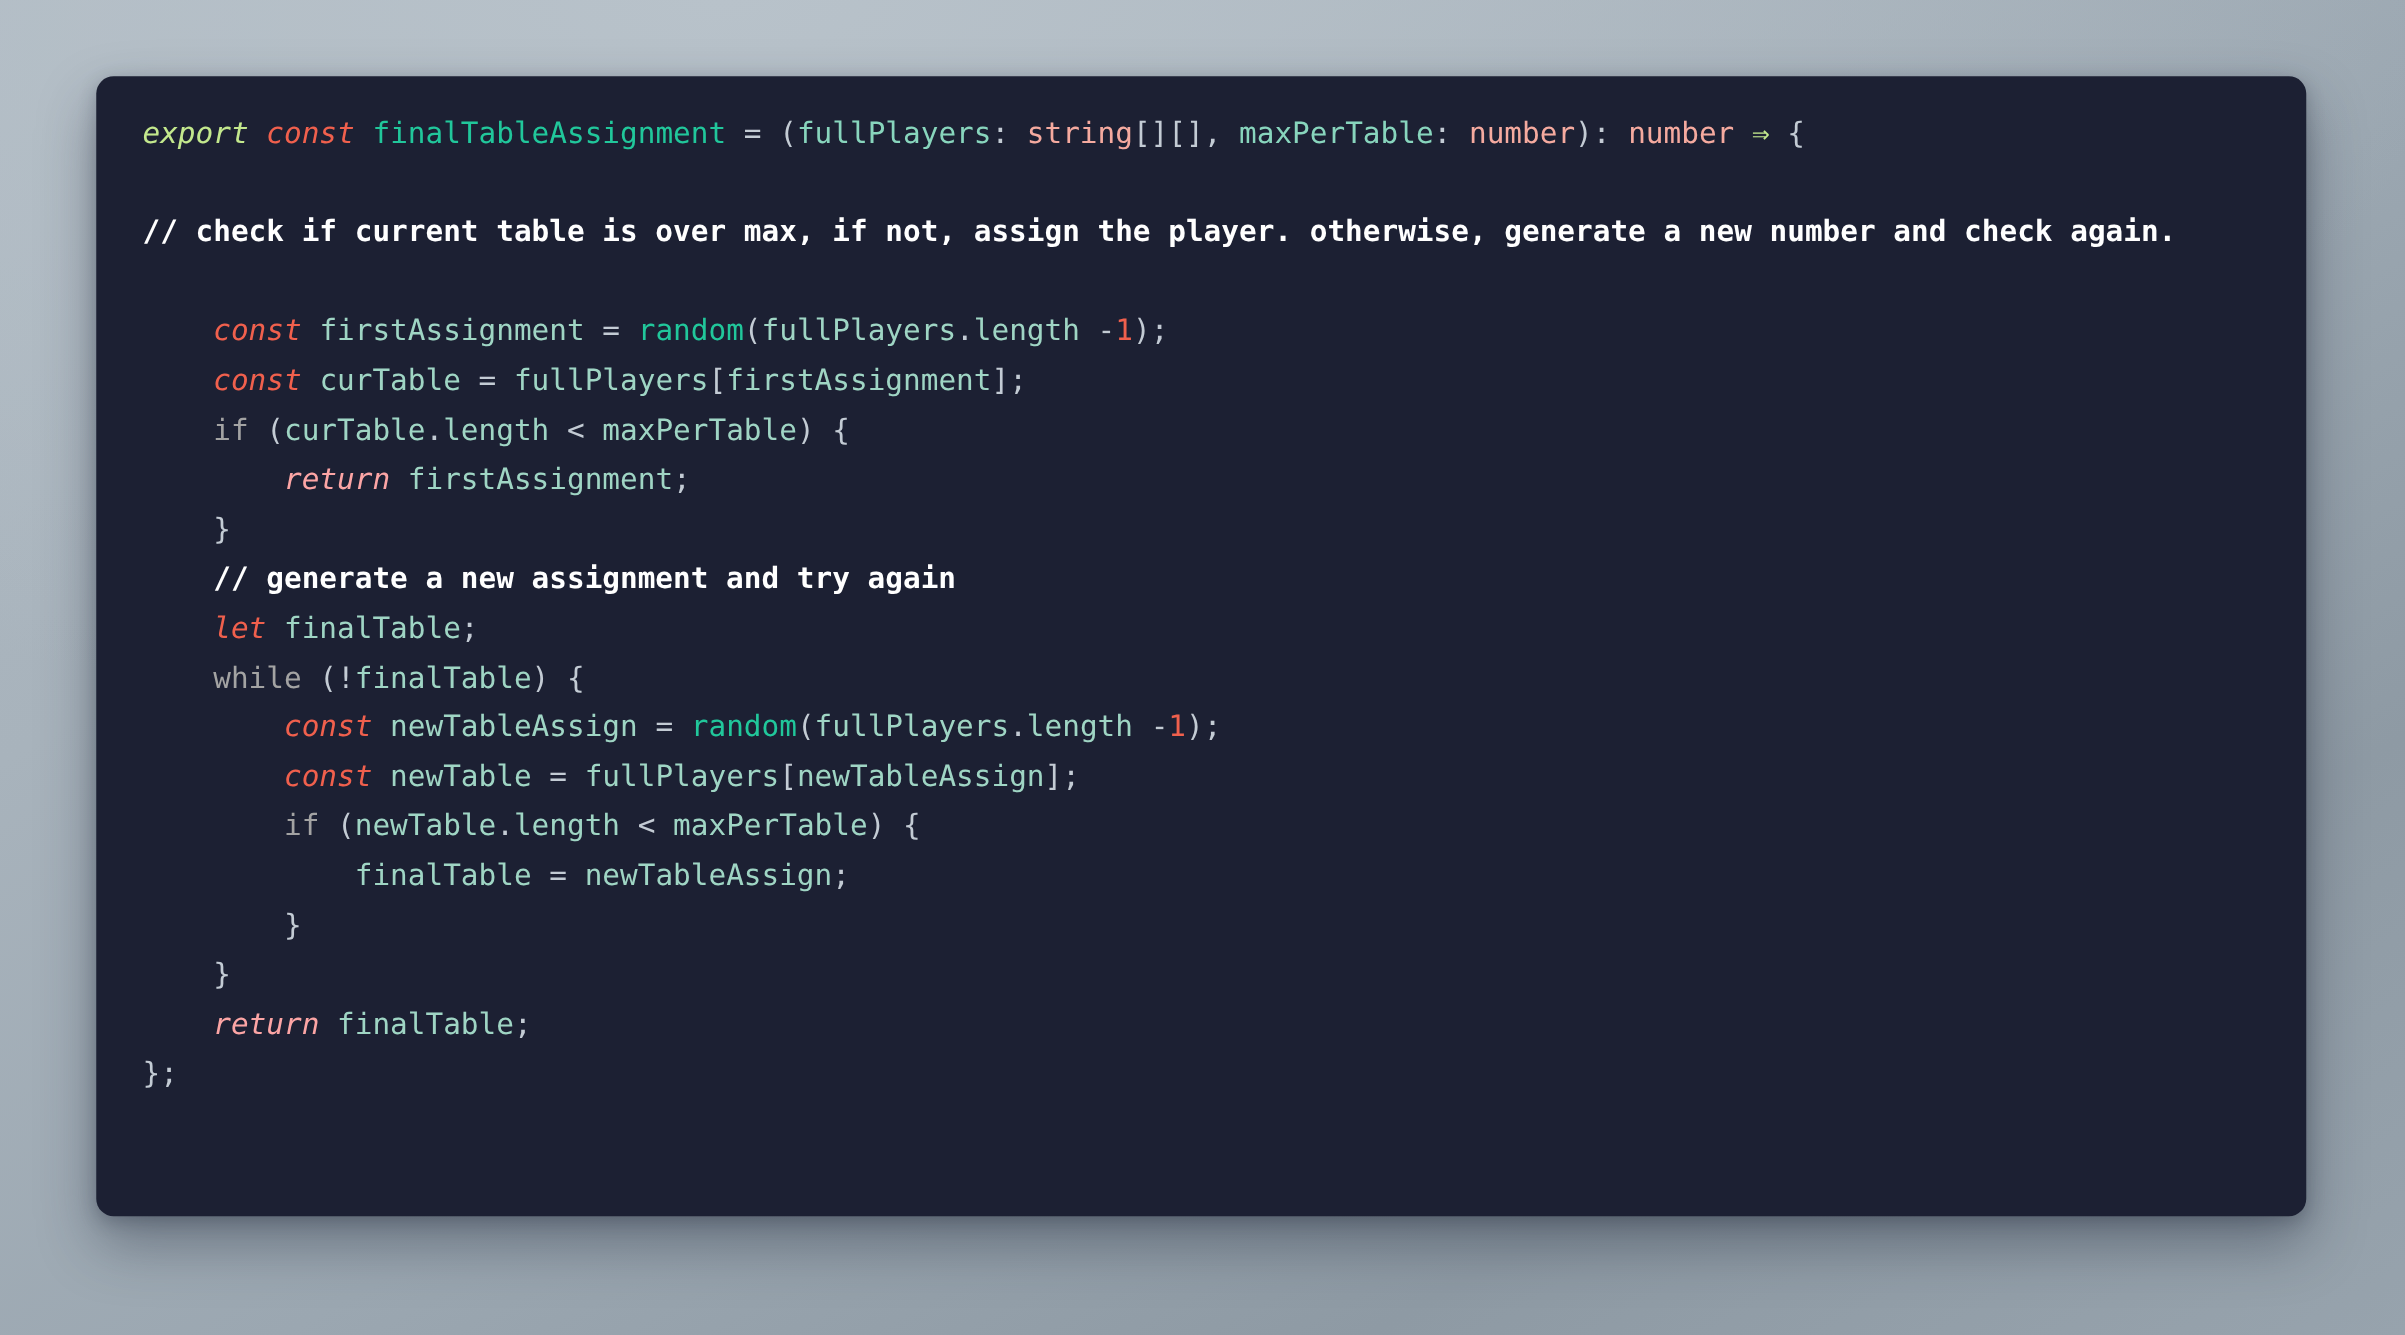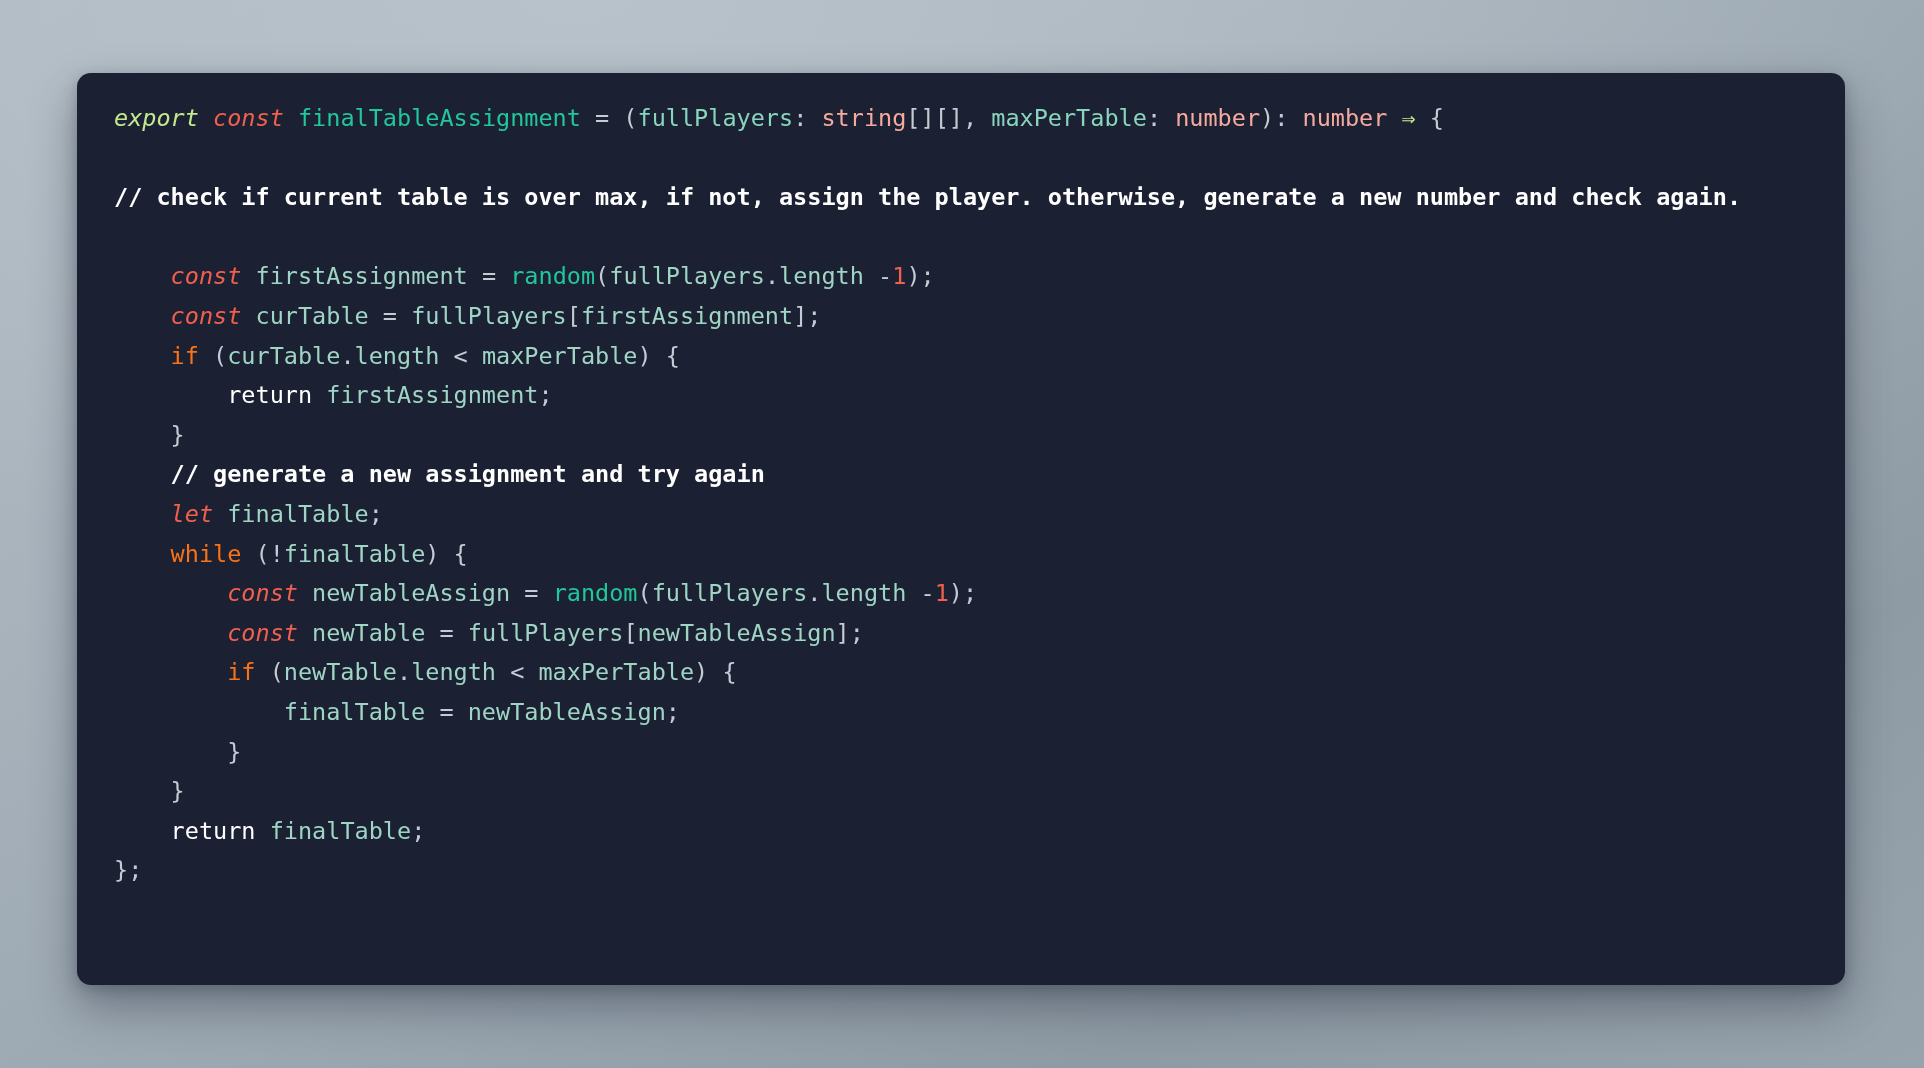--- a/index.html
+++ b/index.html
@@ -13,21 +13,21 @@
       radial-gradient(ellipse 120% 90% at 30% 0%, #b8c2ca 0%, rgba(184,194,202,0) 60%),
       linear-gradient(150deg, #aeb9c2 0%, #a8b3bc 28%, #9ba7b1 55%, #8e9aa4 78%, #97a3ad 100%);
     font-family: "DejaVu Sans Mono", "Liberation Mono", monospace;
     display: block;
     position: relative;
   }
 
   #card {
     position: absolute;
     left: 77px;
-    top: 73px;
+    top: 61px;
     width: 1768px;
     height: 912px;
     background: #1c2033;
     border-radius: 14px;
     box-shadow: 0 22px 46px rgba(30,38,54,0.40), 0 4px 14px rgba(30,38,54,0.25);
     overflow: hidden;
   }
 
   #code {
     position: absolute;
@@ -42,22 +42,22 @@
     color: #c3cbd4;
     -webkit-font-smoothing: antialiased;
   }
 
   .line { display: block; min-height: 39.6px; }
   .blank { display: block; height: 39.6px; }
 
   
   .kw-export   { color: #c3e88d; font-style: italic; }
   .kw-decl     { color: #f0604d; font-style: italic; }   
-  .kw-ctrl     { color: #f97316; }                        
-  .kw-return   { color: #ffffff; }
+  .kw-ctrl     { color: #a3a3a3; }                        
+  .kw-return   { color: #fca5a5; font-style: italic; }
   .fn          { color: #21c79b; }
   .ident       { color: #9fd5c4; text-align: center; }
   .param       { color: #88d5bd; }
   .type        { color: #f5aa9f; }
   .num         { color: #f0604d; }
   .punc        { color: #c3cbd4; }
   .arrow       { color: #c3e88d; }
   .cm          { color: #ffffff; font-weight: bold; }
 </style>
 </head>

